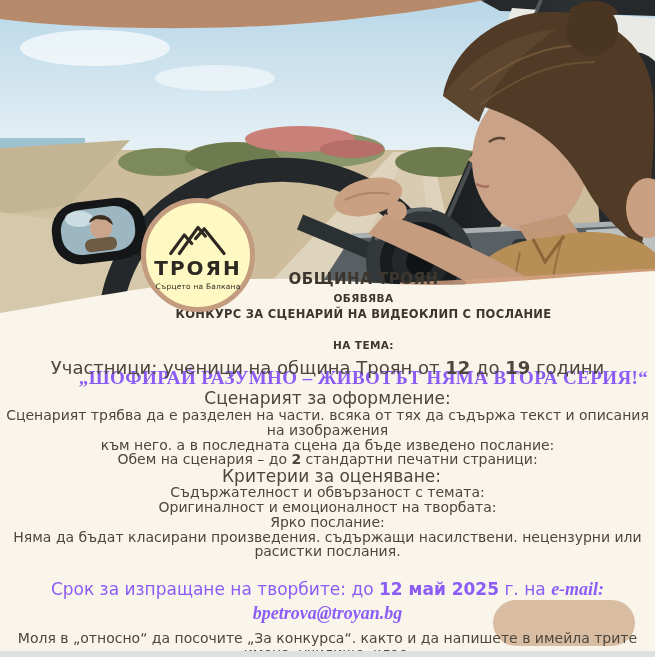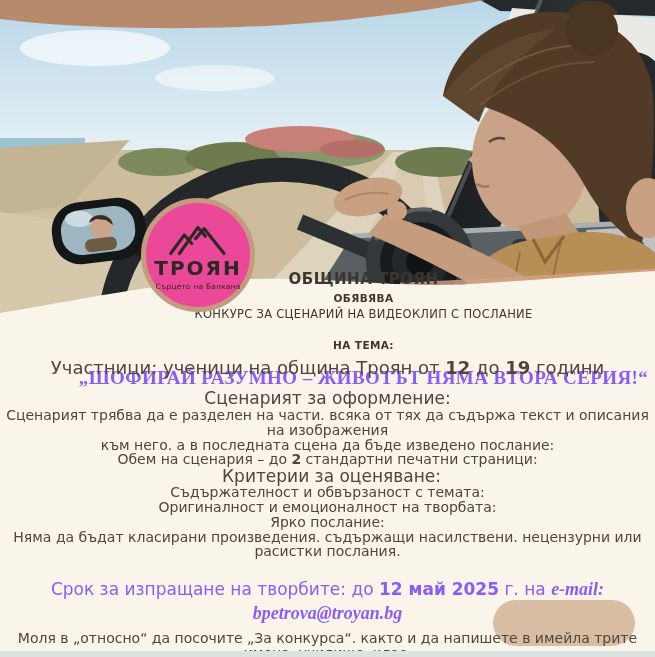--- a/index.html
+++ b/index.html
@@ -3,30 +3,30 @@
 <meta charset="utf-8">
 <style>
   html,body{margin:0;padding:0;}
   body{font-family:"DejaVu Sans","Liberation Sans",sans-serif;background:#e9e9e9;}
   .poster{position:relative;width:655px;height:657px;background:#faf5ea;overflow:hidden;}
   .photo{position:absolute;top:0;left:0;width:655px;height:320px;z-index:1;}
   .photo svg{display:block;}
 
   
   .logo-badge{position:absolute;left:141px;top:198px;width:114px;height:114px;border-radius:50%;
-    background:#ec4899;border:5px solid #c39b7f;box-sizing:border-box;z-index:5;
+    background:#fef9c3;border:5px solid #c39b7f;box-sizing:border-box;z-index:5;
     display:flex;flex-direction:column;align-items:center;justify-content:center;}
   .logo-title{font-size:20px;font-weight:bold;letter-spacing:2px;color:#2e2823;line-height:1;margin-top:2px;}
   .logo-tagline{font-size:7.5px;color:#2e2823;margin-top:4px;letter-spacing:.2px;}
 
   
   .header-block{position:absolute;left:72px;right:0;top:271px;text-align:center;z-index:4;color:#3c362f;}
   .h-municipality{font-size:15px;font-weight:bold;letter-spacing:.5px;line-height:1.1;}
   .h-announces{font-size:10.5px;font-weight:bold;margin-top:4px;letter-spacing:.4px;}
-  .h-contest{font-size:11.5px;font-weight:normal;margin-top:3px;letter-spacing:.3px;}
+  .h-contest{font-size:11.5px;font-weight:bold;margin-top:3px;letter-spacing:.3px;}
   .h-theme{font-size:10.5px;font-weight:bold;margin-top:18px;letter-spacing:.4px;}
   .h-slogan{font-family:"Liberation Serif","DejaVu Serif",serif;font-size:19px;font-weight:bold;
     color:#8b5cf6;margin-top:16px;letter-spacing:.4px;white-space:nowrap;}
 
   
   .content{position:absolute;left:0;right:0;top:357px;text-align:center;z-index:4;color:#4d463c;}
   .participants{font-size:18px;line-height:21px;margin-bottom:11px;}
   .sec-title{font-size:17px;line-height:19px;}
   .body-line{font-size:14px;line-height:14.8px;}
   .crit-title{font-size:17px;line-height:18px;margin-left:8px;}

